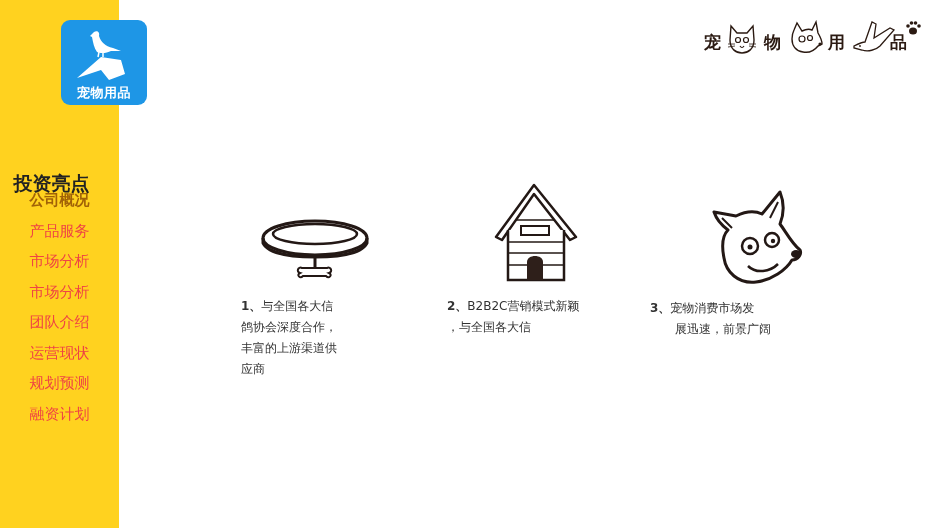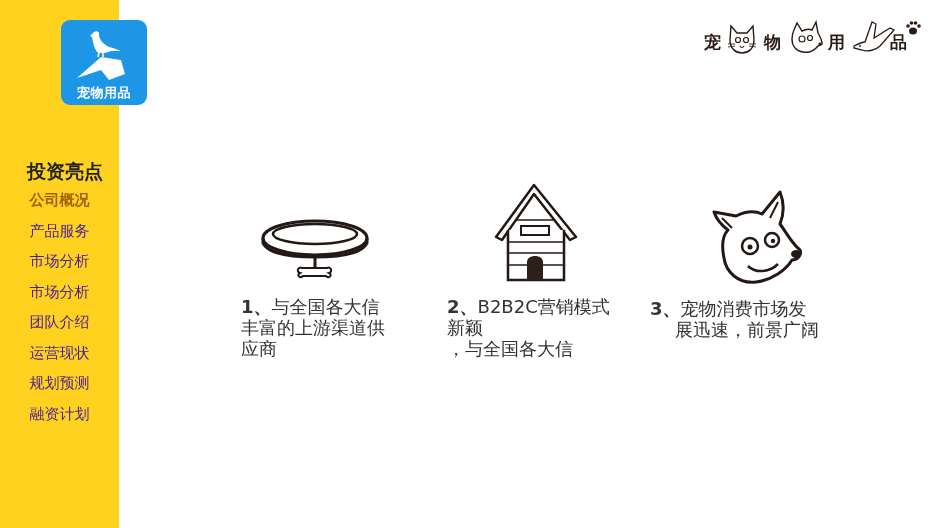--- a/index.html
+++ b/index.html
@@ -6,29 +6,29 @@
   html, body { width:950px; height:528px; overflow:hidden; background:#ffffff; }
   body { position:relative; font-family:"DejaVu Sans","Liberation Sans",sans-serif; color:#333; }
 
   .sidebar { position:absolute; left:0; top:0; width:119px; height:528px; background:#FFD21F; }
 
   .logo { position:absolute; left:61px; top:20px; width:86px; height:85px; background:#1E96E6; border-radius:9px; overflow:hidden; }
   .logo svg { position:absolute; left:0; top:0; }
   .logo-text { position:absolute; left:0; width:86px; top:64px; text-align:center; color:#fff; font-size:13px; font-weight:bold; letter-spacing:0.5px; }
 
   .nav { position:absolute; left:0; top:155px; width:119px; }
-  .nav-heading { position:absolute; left:0; width:103px; top:4px; text-align:right; font-size:19px; font-weight:bold; color:#222; }
-  .nav-item { position:absolute; left:0; width:119px; text-align:center; font-size:15px; color:#4c1d95; cursor:pointer; }
+  .nav-heading { position:absolute; left:0; width:103px; top:16px; text-align:center; font-size:19px; font-weight:bold; color:#222; }
+  .nav-item { position:absolute; left:0; width:119px; text-align:center; font-size:15px; color:#ef4444; cursor:pointer; }
   .nav-item.active { font-weight:bold; color:#a16207; }
 
   .brand { position:absolute; left:700px; top:14px; width:225px; height:46px; }
   .brand-char { position:absolute; top:17px; font-size:17px; font-weight:bold; color:#2b1a12; }
 
   .illus { position:absolute; }
-  .caption { position:absolute; font-size:18px; line-height:21px; color:#333; }
+  .caption { position:absolute; font-size:12px; line-height:21px; color:#333; }
   .caption b { font-weight:bold; }
 </style>
 </head>
 <body>
 
 <div class="sidebar"></div>
 
 <div class="logo">
   <svg width="86" height="85" viewBox="0 0 86 85">
 
@@ -85,20 +85,21 @@
 
 <svg class="illus" style="left:260px;top:212px" width="112" height="70" viewBox="0 0 112 70">
   <ellipse cx="55" cy="26" rx="52" ry="17" fill="#fff" stroke="#231815" stroke-width="3"></ellipse>
   <ellipse cx="55" cy="22" rx="42" ry="10" fill="#fff" stroke="#231815" stroke-width="2.5"></ellipse>
   <path d="M3 26 L3 31 C8 41 30 45 55 45 C80 45 102 41 107 31 L107 26" fill="none" stroke="#231815" stroke-width="3"></path>
   <line x1="55" y1="44" x2="55" y2="56" stroke="#231815" stroke-width="3"></line>
   <path d="M42 56 C38 54 36 60 40 61 C36 63 40 67 43 64 L66 64 C69 67 73 63 69 61 C73 60 71 54 67 56 Z" fill="#fff" stroke="#231815" stroke-width="2"></path>
 </svg>
 <div class="caption" style="left:241px;top:296px;width:150px">
   <div><b>1、</b><span>与全国各大信</span></div>
+  <div>鸽协会深度合作，</div>
   <div>丰富的上游渠道供</div>
   <div>应商</div>
 </div>
 
 <svg class="illus" style="left:494px;top:182px" width="84" height="102" viewBox="0 0 84 102">
   <path d="M2 55 L40 3 L82 55 L76 58 L40 12 L8 58 Z" fill="#fff" stroke="#231815" stroke-width="2.5" stroke-linejoin="round"></path>
   <path d="M14 48 L14 98 L70 98 L70 48" fill="#fff" stroke="#231815" stroke-width="2.5"></path>
   <line x1="22" y1="38" x2="60" y2="38" stroke="#231815" stroke-width="1.5"></line>
   <line x1="14" y1="60" x2="70" y2="60" stroke="#231815" stroke-width="1.5"></line>
   <line x1="14" y1="71" x2="70" y2="71" stroke="#231815" stroke-width="1.5"></line>

